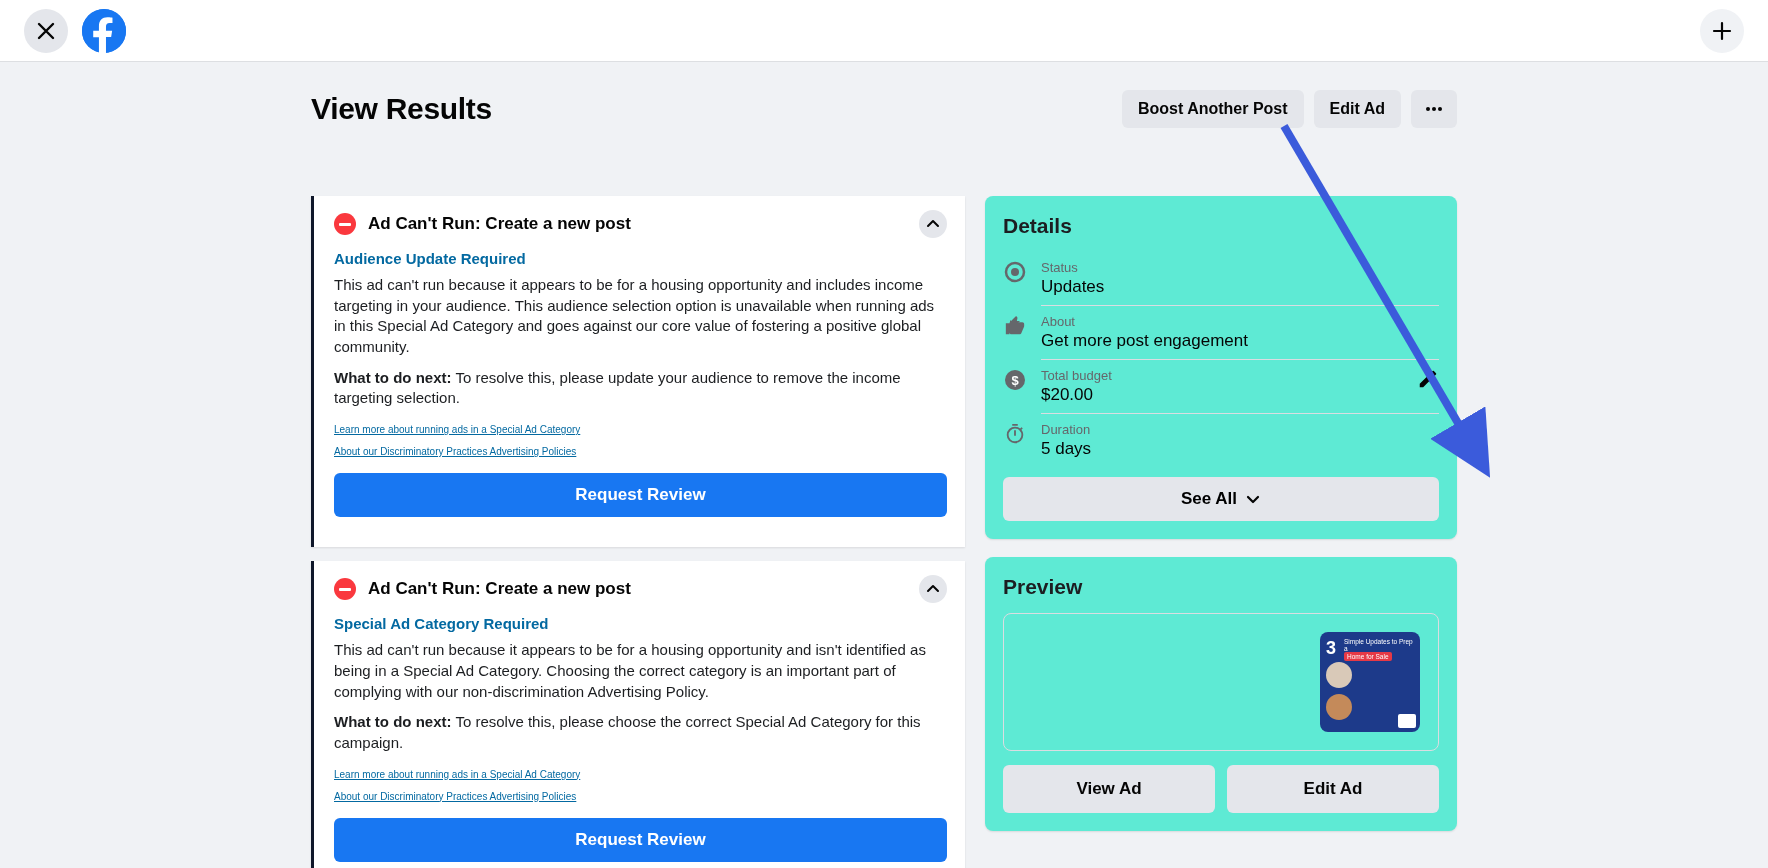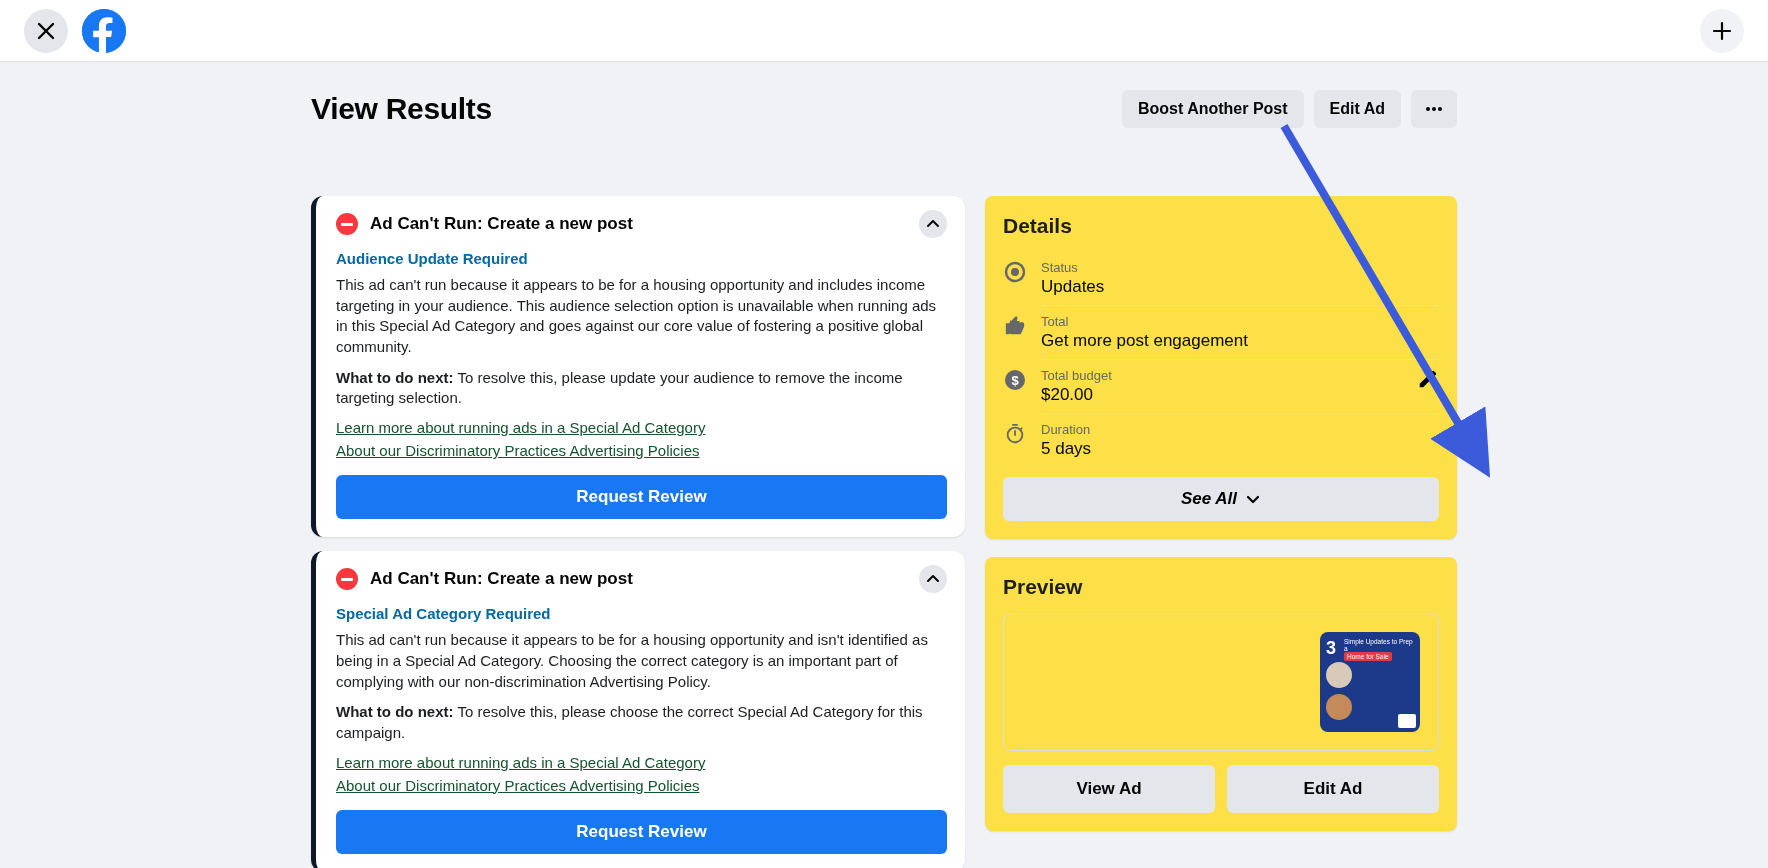--- a/index.html
+++ b/index.html
@@ -12,42 +12,42 @@
   .fb-logo svg { width: 44px; height: 44px; }
   .main { width: 1146px; margin: 0 auto; padding-top: 28px; display: flex; gap: 20px; align-items: flex-start; }
   .left-col { width: 654px; flex-shrink: 0; }
   .right-col { width: 472px; flex-shrink: 0; display: flex; flex-direction: column; gap: 18px; }
   .page-header { display: flex; align-items: center; justify-content: space-between; margin-bottom: 40px; width: 1146px; margin-left: auto; margin-right: auto; }
   h1 { font-size: 30px; font-weight: 800; color: #050505; letter-spacing: -0.3px; }
   .header-actions { display: flex; gap: 10px; align-items: center; }
   .btn { border: none; border-radius: 6px; padding: 10px 16px; font-size: 16px; font-weight: 600; cursor: pointer; background: #e4e6eb; color: #050505; font-family: inherit; }
   .btn.icon-only { padding: 10px 14px; }
   .card-group { display: flex; flex-direction: column; gap: 14px; }
-  .alert-card { background: #fff; border-radius: 12px; border-left: 5px solid #0f172a; box-shadow: 0 1px 2px rgba(0,0,0,0.1); padding: 14px 18px 18px 20px; }
+  .alert-card { background: #fff; border-radius: 0; border-left: 3px solid #0f172a; box-shadow: 0 1px 2px rgba(0,0,0,0.1); padding: 14px 18px 30px 20px; }
   .alert-head { display: flex; align-items: center; justify-content: space-between; margin-bottom: 12px; }
   .alert-head-left { display: flex; align-items: center; gap: 12px; }
   .stop-icon { width: 22px; height: 22px; border-radius: 50%; background: #fa383e; display: flex; align-items: center; justify-content: center; flex-shrink: 0; }
   .stop-icon::after { content: ""; width: 12px; height: 3px; background: #fff; border-radius: 1px; }
   .alert-title { font-size: 17px; font-weight: 700; color: #050505; }
   .chevron-btn { width: 28px; height: 28px; border-radius: 50%; background: #e4e6eb; display: flex; align-items: center; justify-content: center; cursor: pointer; }
   .alert-sub { font-size: 15px; font-weight: 700; margin-bottom: 8px; color: #0369a1; }
   .alert-body { font-size: 15px; color: #1c1e21; line-height: 1.38; margin-bottom: 10px; }
   .alert-next-label { font-weight: 700; }
-  .link { color: #14532d; text-decoration: underline; font-size: 15px; display: inline-block; margin-bottom: 6px; cursor: pointer; }
+  .link { color: #0369a1; text-decoration: underline; font-size: 10px; display: inline-block; margin-bottom: 6px; cursor: pointer; }
   .btn-primary { background: #1877f2; color: #fff; width: 100%; border: none; border-radius: 6px; padding: 12px 16px; font-size: 17px; font-weight: 700; cursor: pointer; margin-top: 10px; font-family: inherit; }
-  .panel { background: #fde047; border-radius: 8px; box-shadow: 0 1px 2px rgba(0,0,0,0.1); padding: 18px; }
+  .panel { background: #5eead4; border-radius: 8px; box-shadow: 0 1px 2px rgba(0,0,0,0.1); padding: 18px; }
   .panel h2 { font-size: 21px; font-weight: 700; margin-bottom: 14px; }
   .detail-row { display: flex; align-items: flex-start; gap: 14px; padding: 8px 0; }
   .detail-divider { border-top: 1px solid #dadde1; margin-left: 38px; }
   .detail-icon { width: 24px; height: 24px; flex-shrink: 0; display: flex; align-items: center; justify-content: center; color: #65676b; }
   .detail-content { flex: 1; }
   .detail-label { font-size: 13px; color: #65676b; margin-bottom: 2px; }
   .detail-value { font-size: 17px; font-weight: 500; color: #050505; }
   .detail-edit { cursor: pointer; color: #050505; }
-  .see-all { background: #e4e6eb; border: none; width: 100%; border-radius: 6px; padding: 12px; font-size: 17px; font-weight: 600; cursor: pointer; display: flex; align-items: center; justify-content: center; gap: 8px; margin-top: 10px; font-family: inherit; font-style: italic; }
+  .see-all { background: #e4e6eb; border: none; width: 100%; border-radius: 6px; padding: 12px; font-size: 17px; font-weight: 600; cursor: pointer; display: flex; align-items: center; justify-content: center; gap: 8px; margin-top: 10px; font-family: inherit; }
   .preview-box { border: 1px solid #dadde1; border-radius: 8px; height: 138px; display: flex; justify-content: flex-end; align-items: flex-start; padding: 18px 18px 18px 18px; margin-bottom: 14px; }
   .preview-thumb { width: 100px; height: 100px; border-radius: 8px; background: #1d3a8a; position: relative; overflow: hidden; font-size: 6px; color: #fff; padding: 4px; }
   .preview-thumb .num { position: absolute; top: 6px; left: 6px; font-size: 18px; font-weight: 800; }
   .preview-thumb .headline { position: absolute; top: 6px; left: 24px; right: 6px; font-size: 6.5px; line-height: 1.1; }
   .preview-thumb .red { background: #e63946; padding: 1px 3px; border-radius: 2px; display: inline-block; }
   .preview-btns { display: flex; gap: 12px; }
   .preview-btns .btn { flex: 1; padding: 14px; font-size: 17px; }
   .arrow-annotation { position: absolute; pointer-events: none; }
   svg { display: block; }
 </style>
@@ -185,21 +185,21 @@
                 <path d="M2 10h4v-5l6 6-6 6v-5H2z M11 2v4h5l-6 6 6 6h-5v4" fill="#65676b" transform="translate(0,0)"></path>
                 <path d="M4 20h3v-8l8 4-8 4zM14 8V3h3l-9 9" fill="none"></path>
                 <path d="M7 20c-2 0-4-1-4-3 0-1 1-2 2-2 0-2 1-3 3-3 1 0 2 0 2 1 1-2 3-3 5-3 3 0 5 2 5 5 0 3-2 5-5 5H7z" fill="none"></path>
                 <path d="M3 11h5V6l8 6-8 6v-5H3z" fill="#65676b"></path>
               </svg>
             <svg width="22" height="22" viewBox="0 0 24 24" style="position:absolute">
                 <path d="M2 21h4V9H2v12zm20-11c0-1.1-.9-2-2-2h-6.3l.95-4.57.03-.32c0-.41-.17-.79-.44-1.06L13.17 1 6.59 7.59C6.22 7.95 6 8.45 6 9v10c0 1.1.9 2 2 2h9c.83 0 1.54-.5 1.84-1.22l3.02-7.05c.09-.23.14-.47.14-.73v-2z" fill="#65676b"></path>
               </svg>
           </div>
           <div class="detail-content">
-            <div class="detail-label">Total</div>
+            <div class="detail-label">About</div>
             <div class="detail-value">Get more post engagement</div>
           </div>
         </div>
         <div class="detail-divider"></div>
 
         <div class="detail-row">
           <div class="detail-icon">
             <svg width="22" height="22" viewBox="0 0 22 22">
                 <circle cx="11" cy="11" r="10" fill="#65676b"></circle>
                 <text x="11" y="15.5" text-anchor="middle" fill="#fff" font-size="13" font-weight="700" font-family="Arial">$</text>

